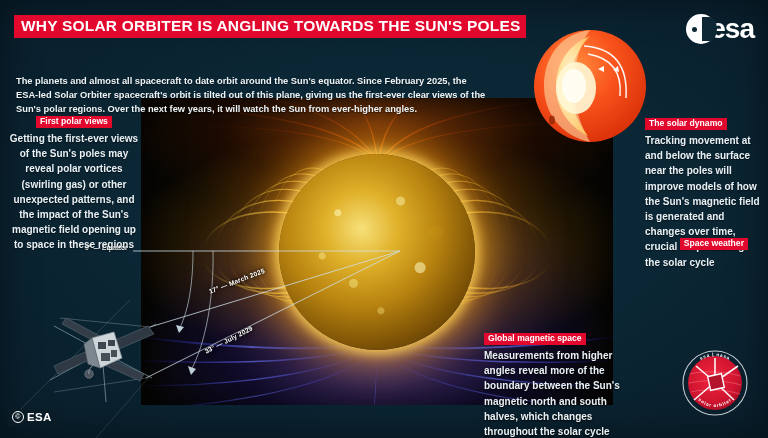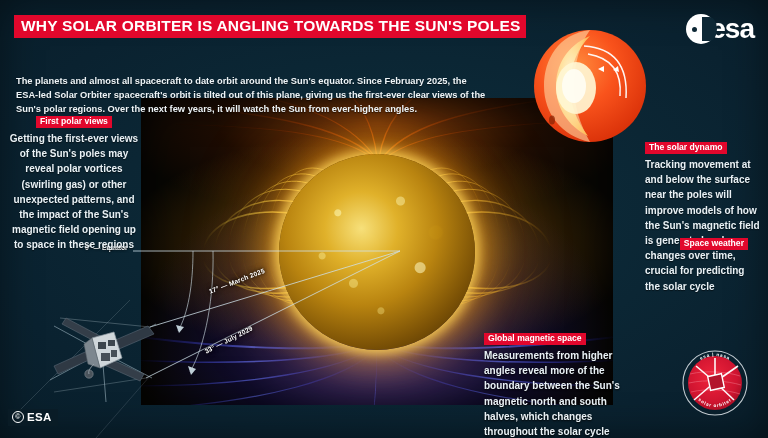--- a/index.html
+++ b/index.html
@@ -149,21 +149,21 @@
     display:inline-block;background:#e2072c;color:#fff;
     font-size:8.6px;font-weight:bold;padding:1.5px 4px 2.5px 4px;line-height:1;
     margin-bottom:3px;
   }
   .callout .body{
     color:#e9f1f5;font-size:10px;line-height:1.52;font-weight:bold;
     text-shadow:0 1px 1px rgba(0,0,0,.55);
   }
 
   .callout.left{left:8px;top:110px;width:132px;text-align:center;}
-  .callout.dynamo{left:645px;top:112px;width:116px;text-align:left;margin-top:24px;}
+  .callout.dynamo{left:645px;top:112px;width:116px;text-align:left;}
   .callout.weather{left:632px;top:232px;width:116px;text-align:right;}
   .callout.magfield{left:484px;top:327px;width:136px;text-align:left;}
   .callout.magfield .body{text-shadow:0 1px 2px rgba(0,0,0,.95);}
 
   
   .patch{position:absolute;left:676px;top:344px;width:78px;height:78px;z-index:16;}
 
   
   .copyright{
     position:absolute;left:8px;bottom:12px;z-index:20;

